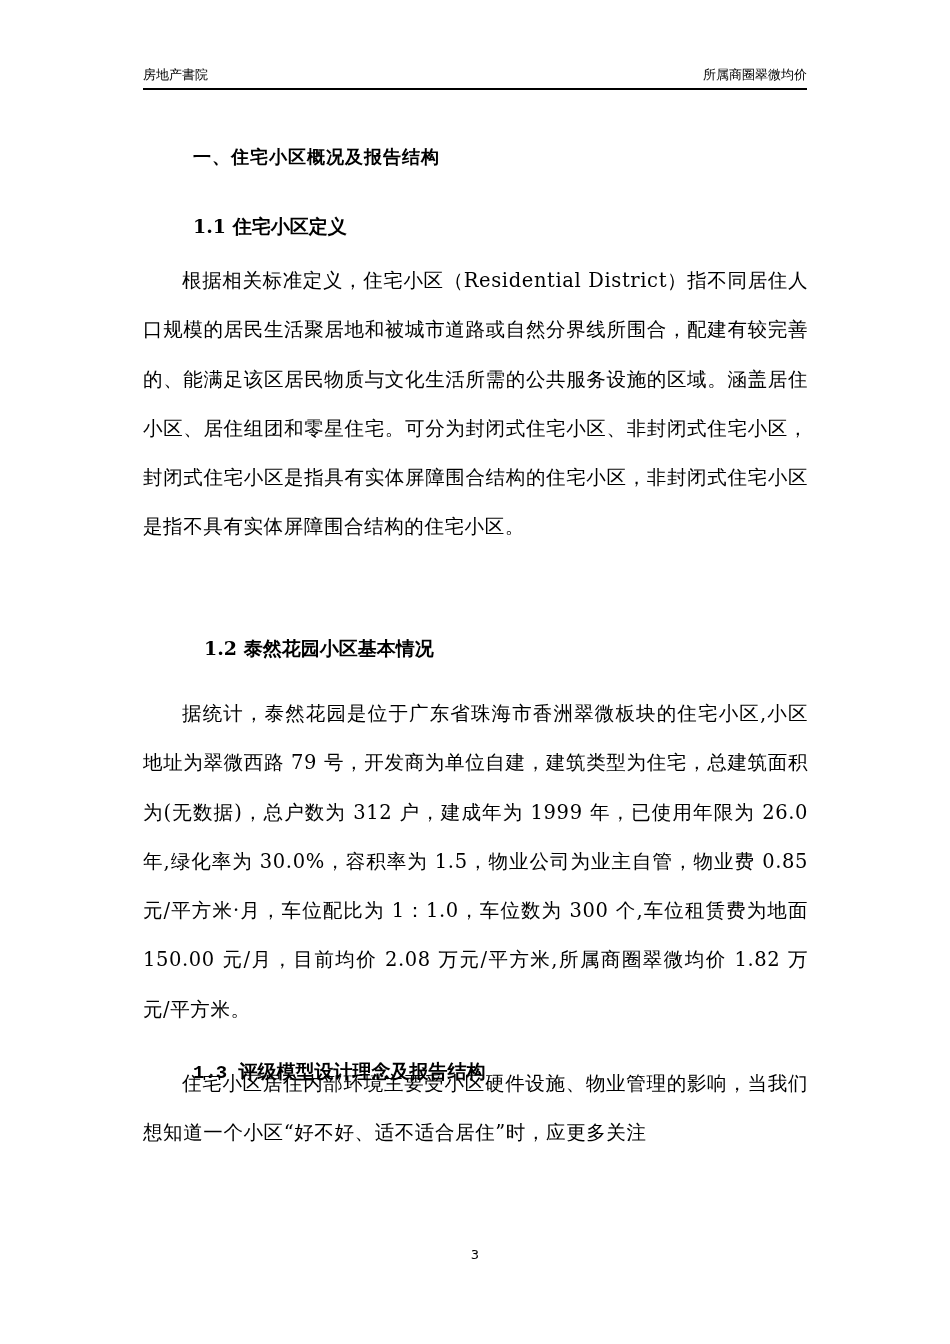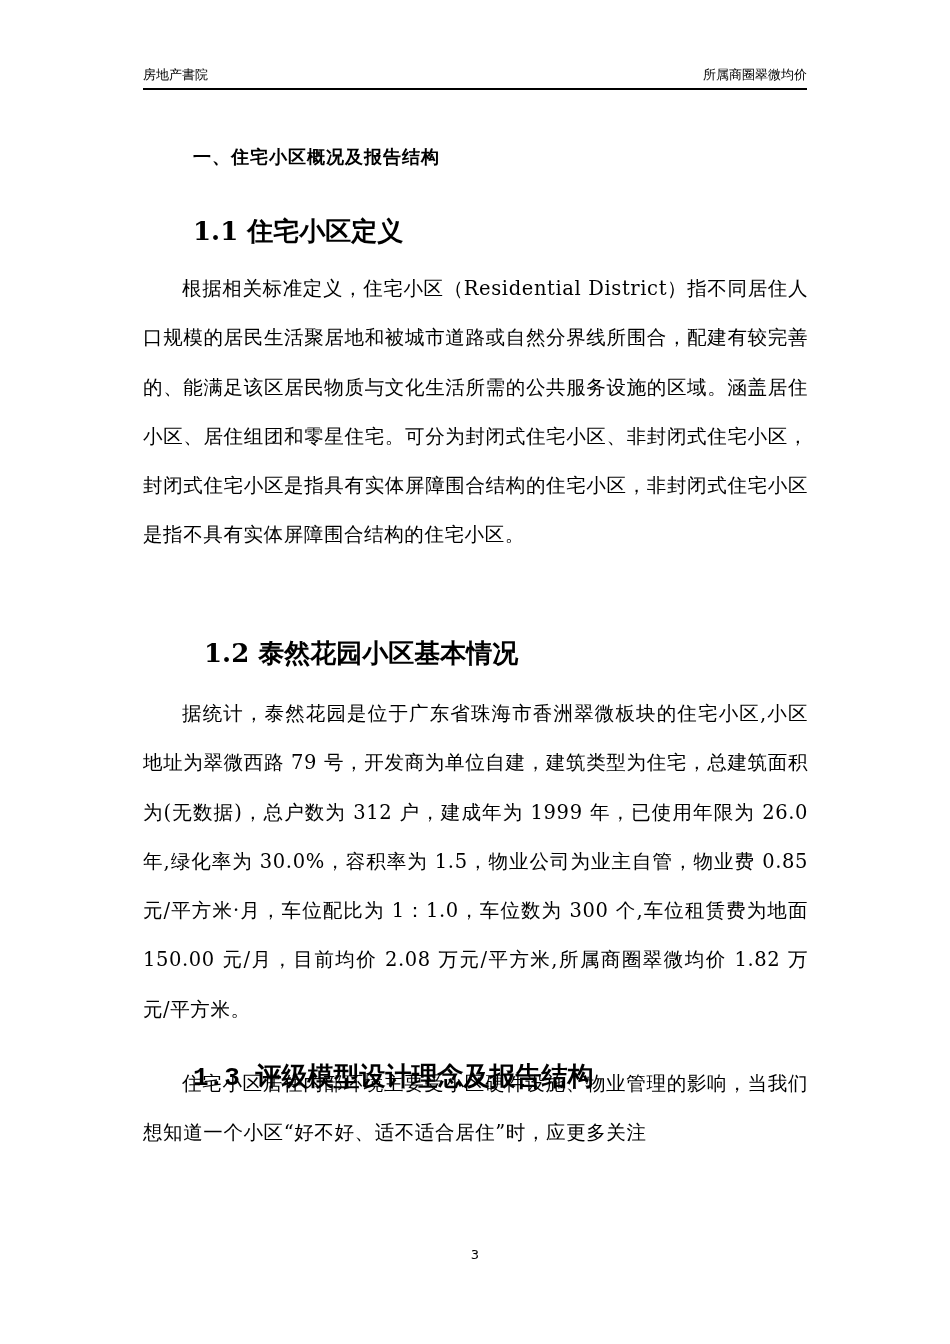--- a/index.html
+++ b/index.html
@@ -41,21 +41,21 @@
       left: 50px;
       top: 145px;
       font-size: 18px;
       font-weight: bold;
       white-space: nowrap;
       letter-spacing: 1px;
     }
     .h2 {
       position: absolute;
       left: 50px;
-      font-size: 26px;
+      font-size: 19px;
       font-weight: bold;
       white-space: nowrap;
     }
     .para {
       position: absolute;
       left: 143px;
       width: 665px;
       font-size: 19.5px;
       line-height: 49.3px;
       text-align: justify;
@@ -76,21 +76,21 @@
 <body>
 
 <div class="page-header">
   <span class="header-left">房地产書院</span>
   <span class="header-right">所属商圈翠微均价</span>
 </div>
 
 <div class="h1" style="left:193px;">一、住宅小区概况及报告结构</div>
 
 <div class="h2" style="left:193px; top:214px;">1.1 住宅小区定义</div>
-<div class="para" style="top:264px;">根据相关标准定义，住宅小区（Residential District）指不同居住人口规模的居民生活聚居地和被城市道路或自然分界线所围合，配建有较完善的、能满足该区居民物质与文化生活所需的公共服务设施的区域。涵盖居住小区、居住组团和零星住宅。可分为封闭式住宅小区、非封闭式住宅小区，封闭式住宅小区是指具有实体屏障围合结构的住宅小区，非封闭式住宅小区是指不具有实体屏障围合结构的住宅小区。</div>
+<div class="para" style="top:256px;">根据相关标准定义，住宅小区（Residential District）指不同居住人口规模的居民生活聚居地和被城市道路或自然分界线所围合，配建有较完善的、能满足该区居民物质与文化生活所需的公共服务设施的区域。涵盖居住小区、居住组团和零星住宅。可分为封闭式住宅小区、非封闭式住宅小区，封闭式住宅小区是指具有实体屏障围合结构的住宅小区，非封闭式住宅小区是指不具有实体屏障围合结构的住宅小区。</div>
 
 <div class="h2" style="left:193px; top:636px;margin-left:11px;">1.2 泰然花园小区基本情况</div>
 <div class="para" style="top:689px;">据统计，泰然花园是位于广东省珠海市香洲翠微板块的住宅小区,小区地址为翠微西路 79 号，开发商为单位自建，建筑类型为住宅，总建筑面积为(无数据)，总户数为 312 户，建成年为 1999 年，已使用年限为 26.0 年,绿化率为 30.0%，容积率为 1.5，物业公司为业主自管，物业费 0.85 元/平方米·月，车位配比为 1：1.0，车位数为 300 个,车位租赁费为地面 150.00 元/月，目前均价 2.08 万元/平方米,所属商圈翠微均价 1.82 万元/平方米。</div>
 
 <div class="h2" style="left:193px; top:1059px;font-family:Liberation Mono, monospace;">1.3 评级模型设计理念及报告结构</div>
 <div class="para" style="top:1059px;">住宅小区居住内部环境主要受小区硬件设施、物业管理的影响，当我们想知道一个小区“好不好、适不适合居住”时，应更多关注</div>
 
 <div class="page-number">3</div>
 
 </body></html>

